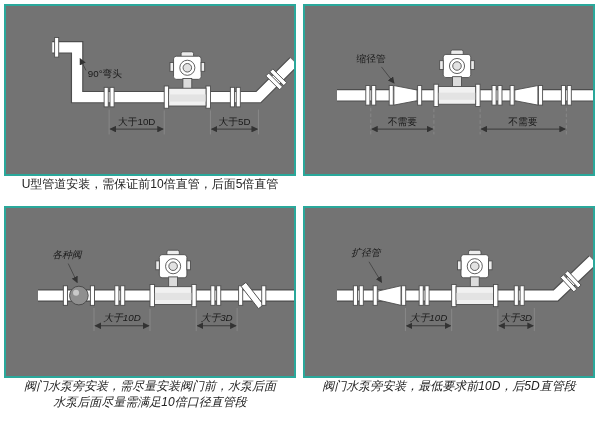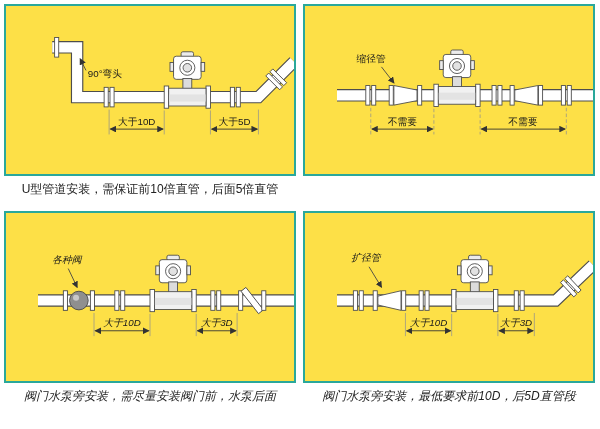--- a/index.html
+++ b/index.html
@@ -8,31 +8,30 @@
     display:grid;
     grid-template-columns:292px 292px;
     column-gap:7px;
     padding:4px 4px 0 4px;
   }
   .cell{ display:flex; flex-direction:column; }
   .row2{ margin-top:13px;font-style:italic; }
   .panel-box{
     border:2px solid #2aa89b;
     height:172px;
-    background:#fde047;
+    background:#737373;
     overflow:hidden;
     padding-left:32px;
   }
   .panel-box svg{ display:block; width:100%; height:100%; }
   .caption{
     text-align:center;
     font-size:12px;
     line-height:1.38;
     color:#222222;
-    margin-top:5px;
   }
   
   .pipe-o{ fill:none; stroke:#4d4d4d; stroke-width:14; stroke-linejoin:miter; }
   .pipe-i{ fill:none; stroke:#ffffff; stroke-width:11.4; stroke-linejoin:miter; }
   .comp{ fill:#ffffff; stroke:#4d4d4d; stroke-width:1; }
   .ext{ stroke:#8f8f8f; stroke-width:0.8; }
   .ext-d{ stroke:#8f8f8f; stroke-width:0.8; stroke-dasharray:4 2.5; }
   .dim{ stroke:#333333; stroke-width:1; }
   .leader{ stroke:#444444; stroke-width:1; fill:none; }
   .lbl{ font-size:11px; fill:#1a1a1a; font-family:"Liberation Sans",sans-serif; }
@@ -171,20 +170,21 @@
         <g>
           <line class="ext" x1="178" y1="103" x2="178" y2="128"></line>
           <line class="ext" x1="224" y1="102" x2="224" y2="128"></line>
           <line class="dim" x1="179.5" y1="122" x2="222.5" y2="122" marker-start="url(#ah)" marker-end="url(#ah)"></line>
           <text x="201" y="117" class="lbl" text-anchor="middle">大于3D</text>
         </g>
       </svg>
     </div>
     <div class="caption">
       <div>阀门水泵旁安装，需尽量安装阀门前，水泵后面</div>
+      <div>水泵后面尽量需满足10倍口径直管段</div>
     </div>
   </div>
 
   <div class="cell row2">
     <div class="panel-box">
       <svg viewBox="0 0 288 168">
         <polyline class="pipe-o" points="-4,88 246,88 288,48"></polyline>
         <polyline class="pipe-i" points="-4,88 246,88 288,48"></polyline>
         <use href="#flange-pair" x="24" y="88"></use>
         <polygon class="comp" points="46,83 72,77 72,99 46,93"></polygon>

